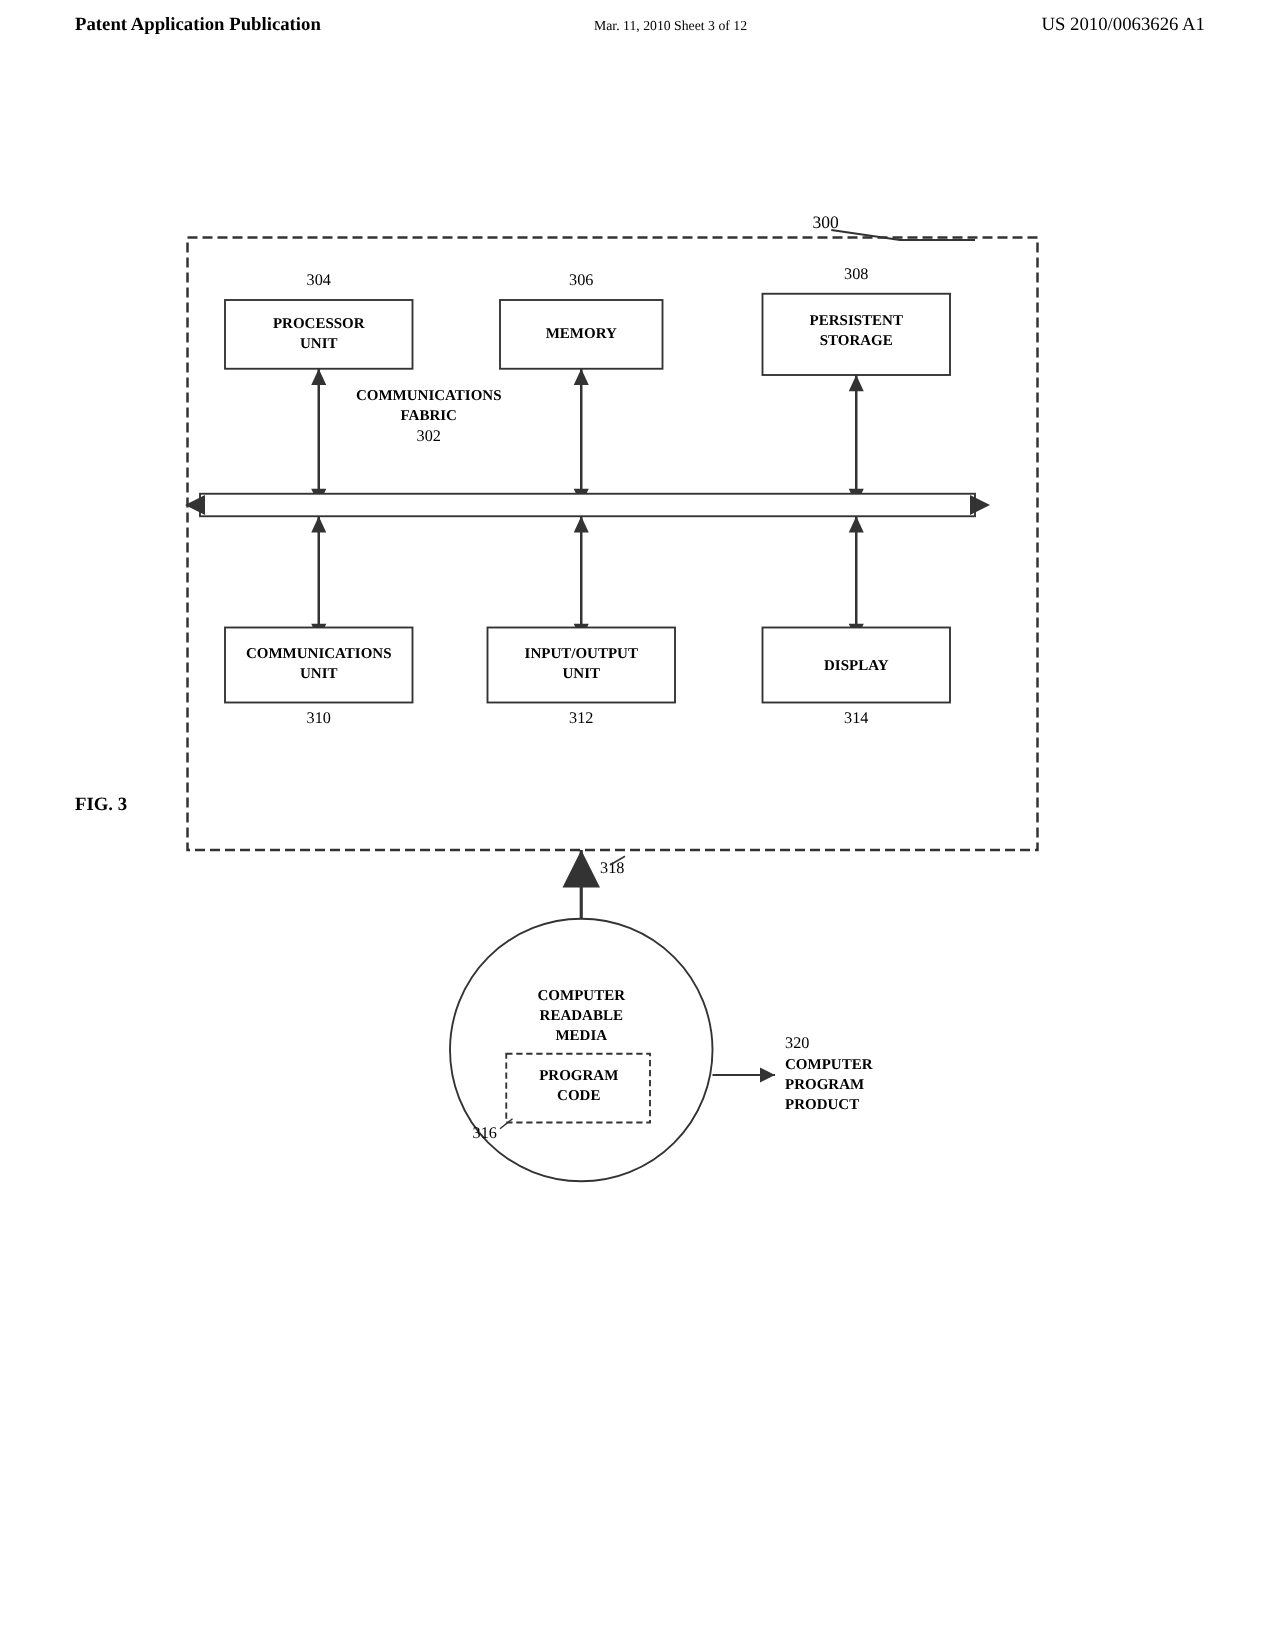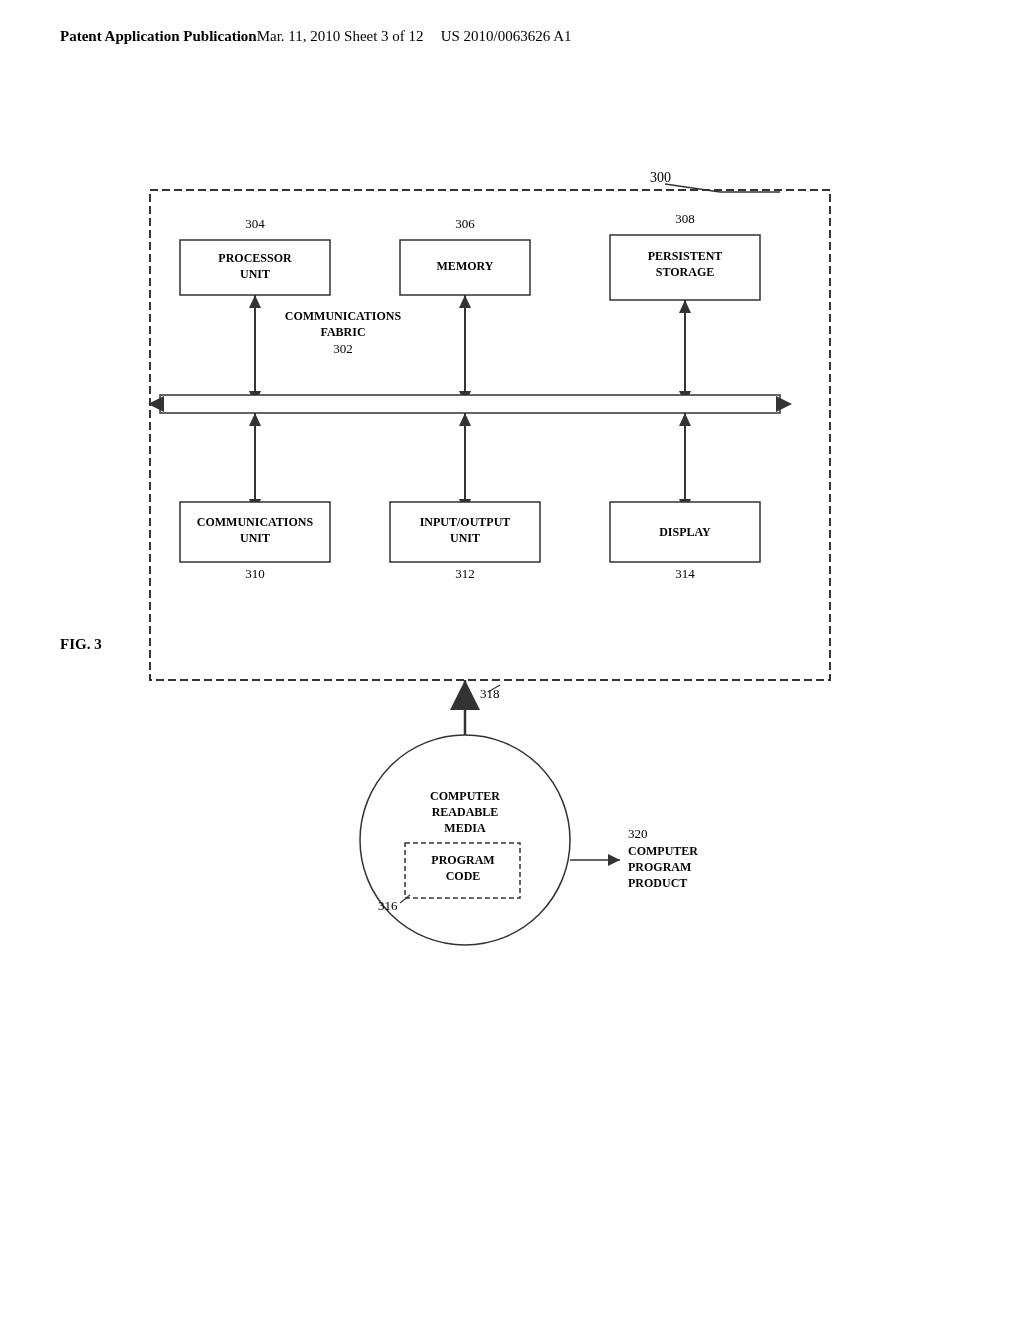--- a/index.html
+++ b/index.html
@@ -8,29 +8,30 @@
       height: 1320px;
       background: #ffffff;
       font-family: 'Times New Roman', Times, serif;
       position: relative;
       overflow: hidden;
     }
 
     
     .header {
       display: flex;
+      justify-content: space-between;
       align-items: baseline;
-      padding: 28px 60px 0 60px;
+      padding: 12px 60px 0 60px;
     }
     .header-left {
       font-size: 15px;
       font-weight: bold;
     }
     .header-center {
-      font-size: 15px;
+      font-size: 11px;
     }
     .header-right {
       font-size: 15px;
       margin-left: 17px;
     }
 
     
     .fig-label {
       position: absolute;
       left: 60px;

